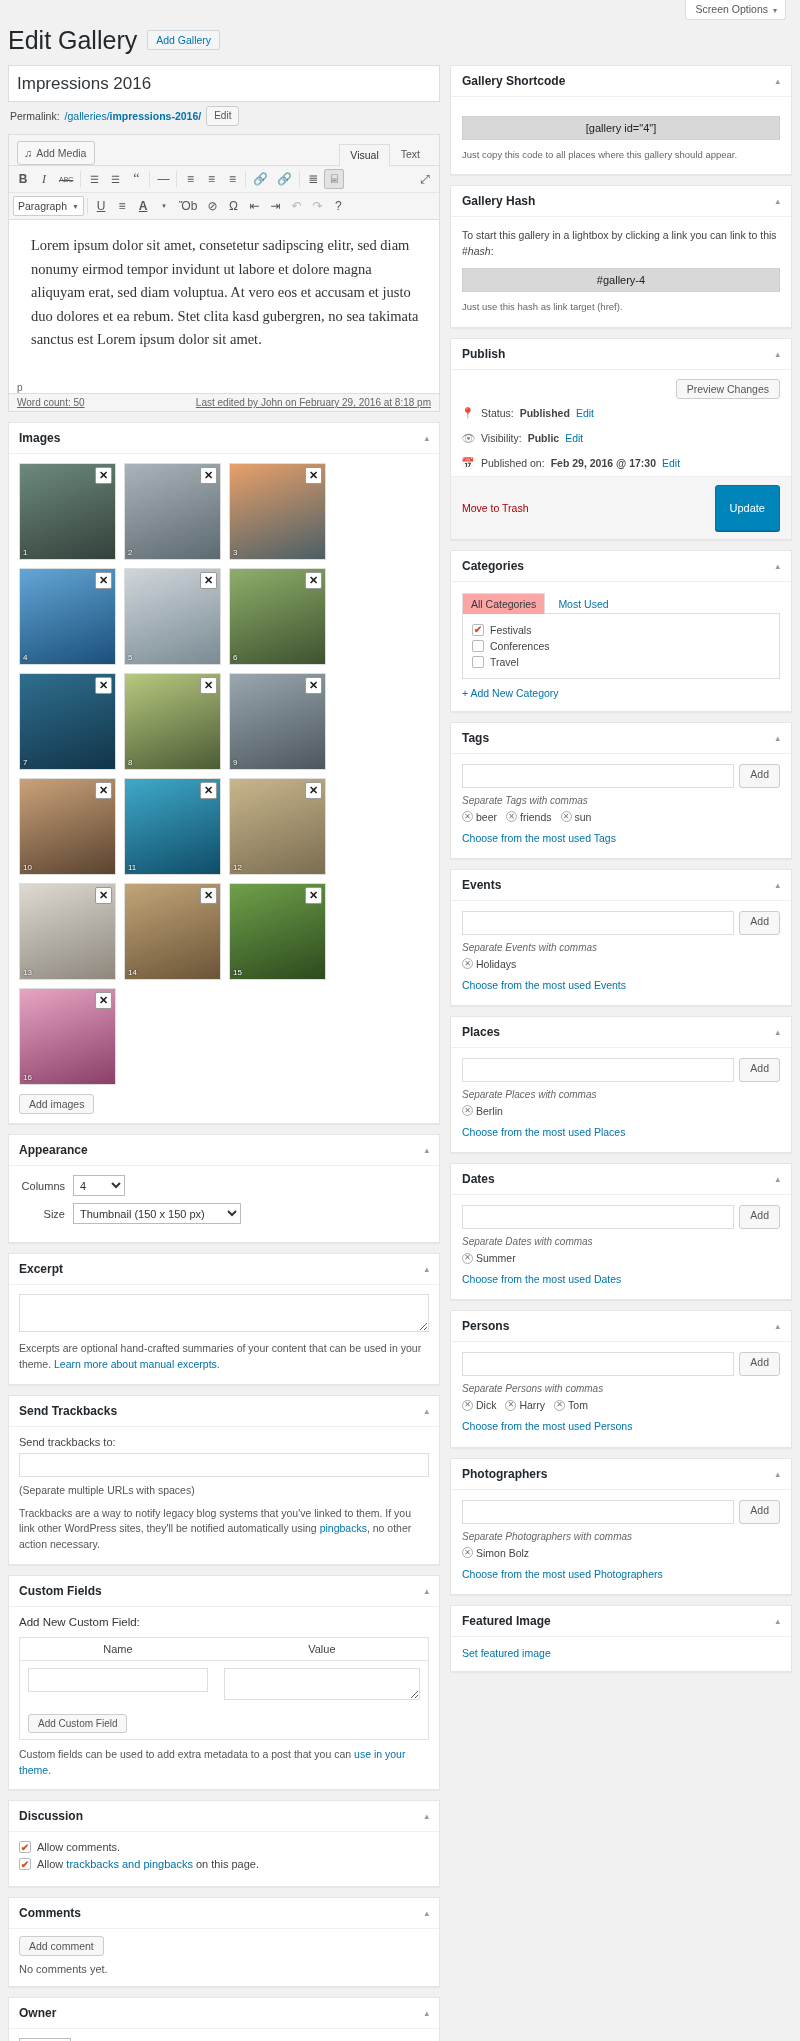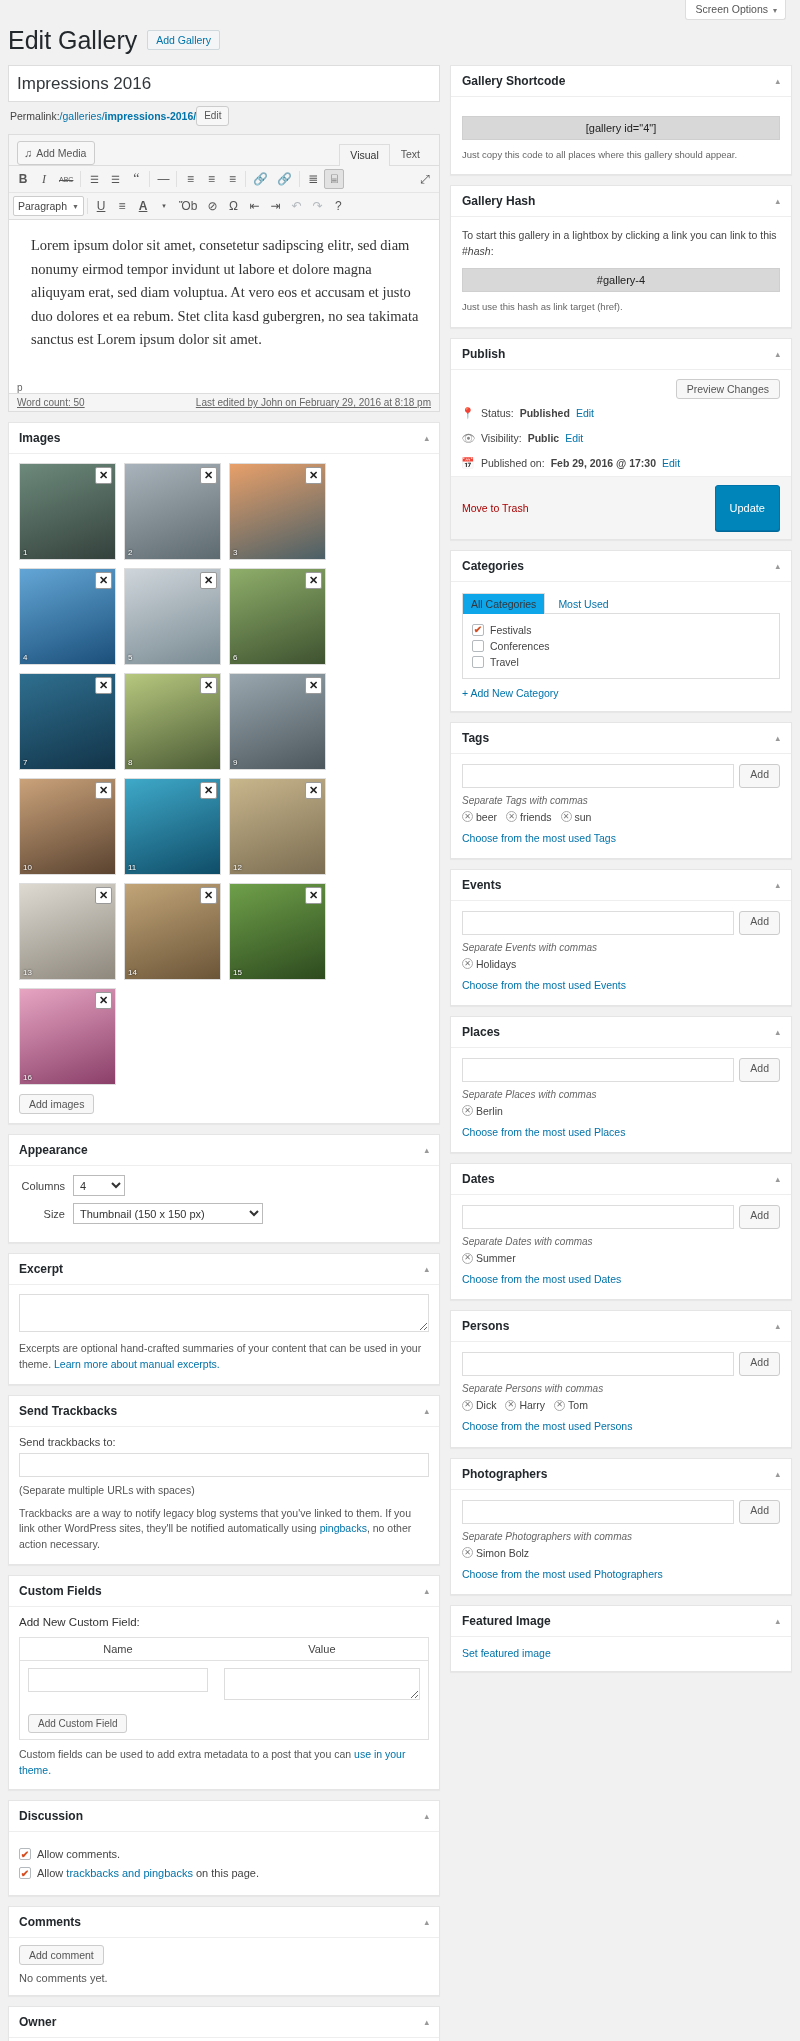--- a/index.html
+++ b/index.html
@@ -41,21 +41,21 @@
   
   .titlewrap {
     background:#fff; border:1px solid #ddd; margin-bottom:0;
   }
   #title-input {
     width:100%; border:none; outline:none;
     font-family:"Liberation Sans", sans-serif;
     font-size:17px; color:#32373c; padding:6px 8px; line-height:1.4;
     background:transparent;
   }
-  .permalink-row { padding:4px 2px 8px 2px; font-size:10.5px; color:#666; display:flex; align-items:center; flex-wrap:wrap;text-align:center;}
+  .permalink-row { padding:4px 2px 8px 2px; font-size:10.5px; color:#666; display:flex; align-items:center; gap:5px; flex-wrap:wrap;text-align:center;}
   .permalink-row .plabel { color:#444; }
   .permalink-row .purl { color:#0073aa; }
   .permalink-row .purl b { font-weight:700; }
   .btn-small {
     background:#f7f7f7; border:1px solid #ccc; border-radius:3px;
     font-size:10px; color:#555; padding:1px 7px; cursor:pointer; line-height:16px;
   }
 
   
   .editor-wrap { background:#f5f5f5; border:1px solid #ddd; margin-bottom:10px; }
@@ -158,21 +158,21 @@
   .cf-table { width:100%; border:1px solid #e1e1e1; border-collapse:collapse; }
   .cf-table th {
     font-size:11px; font-weight:400; color:#444; text-align:center;
     padding:5px 6px; border-bottom:1px solid #e1e1e1; background:#fff;
   }
   .cf-table td { padding:7px 8px; vertical-align:top; }
   .cf-table td.name-cell { width:48%; }
   .cf-add-btn-row { padding:8px 8px 9px 8px; }
 
   
-  .chk-row { display:flex; align-items:flex-start; gap:6px; margin-bottom:5px; font-size:11px; color:#444;margin-top:7px; }
+  .chk-row { display:flex; align-items:flex-start; gap:6px; margin-bottom:5px; font-size:11px; color:#444; }
   .chk {
     width:12px; height:12px; border:1px solid #b4b9be; background:#fff;
     display:inline-flex; align-items:center; justify-content:center; flex:0 0 12px;
     border-radius:2px;
   }
   .chk.checked { color:#d54e21; font-size:10px; font-weight:700; }
   .chk.checked::after { content:"\2714"; }
 
   
   .no-comments { font-size:11px; color:#555; padding-top:9px; }
@@ -211,21 +211,21 @@
     background:#0085ba; border:1px solid #0073aa; border-radius:3px; color:#fff;
     font-size:11px; padding:16px 14px; cursor:pointer; box-shadow:0 1px 0 #006799;
   }
 
   
   .cat-tabs { display:flex; gap:4px; border-bottom:1px solid #ddd; margin-bottom:0; }
   .cat-tab {
     font-size:10.5px; padding:4px 8px 4px 8px; cursor:pointer; color:#0073aa;
     border:1px solid transparent; border-bottom:none; position:relative; top:1px;
   }
-  .cat-tab.active { background:#0ea5e9; border-color:#ddd; color:#32373c; }
+  .cat-tab.active { background:#fca5a5; border-color:#ddd; color:#32373c; }
   .cat-list {
     border:1px solid #ddd; border-top:none; background:#fff; padding:8px 9px;
     max-height:120px; overflow:auto;
   }
   .cat-item { display:flex; align-items:center; gap:6px; font-size:10.5px; color:#444; padding:2px 0; }
   .add-cat-link { display:inline-block; margin-top:8px; font-size:10.5px; }
 
   
   .tag-input-row { display:flex; gap:5px; align-items:stretch; }
   .tag-input-row .wp-input { flex:1; }
@@ -438,21 +438,21 @@
         <span class="postbox-title">Appearance</span>
         <span class="toggle-ind">▴</span>
       </div>
       <div class="postbox-body">
         <div class="field-row">
           <label>Columns</label>
           <select class="wp-select" id="columns-select" style="width:52px;"><option value="1">1</option><option value="2">2</option><option value="3">3</option><option value="4" selected="">4</option><option value="5">5</option><option value="6">6</option></select>
         </div>
         <div class="field-row">
           <label>Size</label>
-          <select class="wp-select" id="size-select" style="width:190px;"><option value="Thumbnail (150 x 150 px)">Thumbnail (150 x 150 px)</option><option value="Medium">Medium</option><option value="Large">Large</option><option value="Full Size">Full Size</option></select>
+          <select class="wp-select" id="size-select" style="width:168px;"><option value="Thumbnail (150 x 150 px)">Thumbnail (150 x 150 px)</option><option value="Medium">Medium</option><option value="Large">Large</option><option value="Full Size">Full Size</option></select>
         </div>
       </div>
     </div>
 
     <div class="postbox">
       <div class="postbox-head">
         <span class="postbox-title">Excerpt</span>
         <span class="toggle-ind">▴</span>
       </div>
       <div class="postbox-body">

